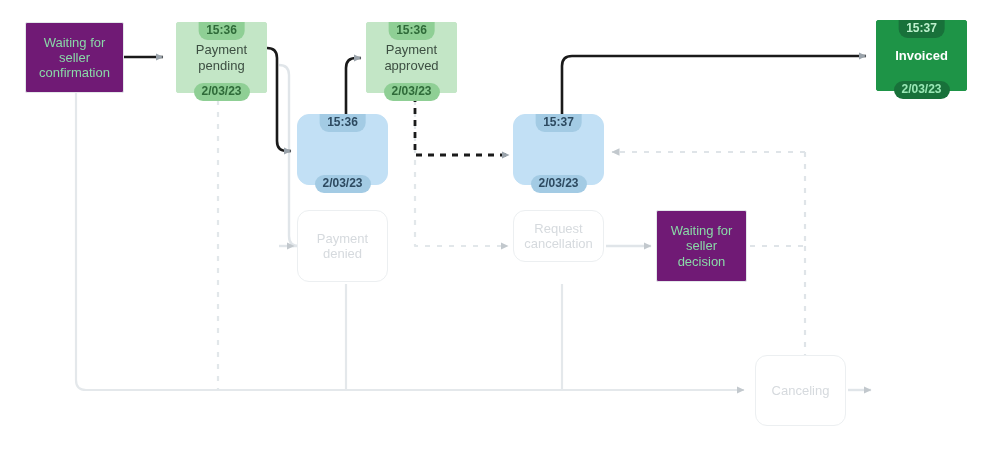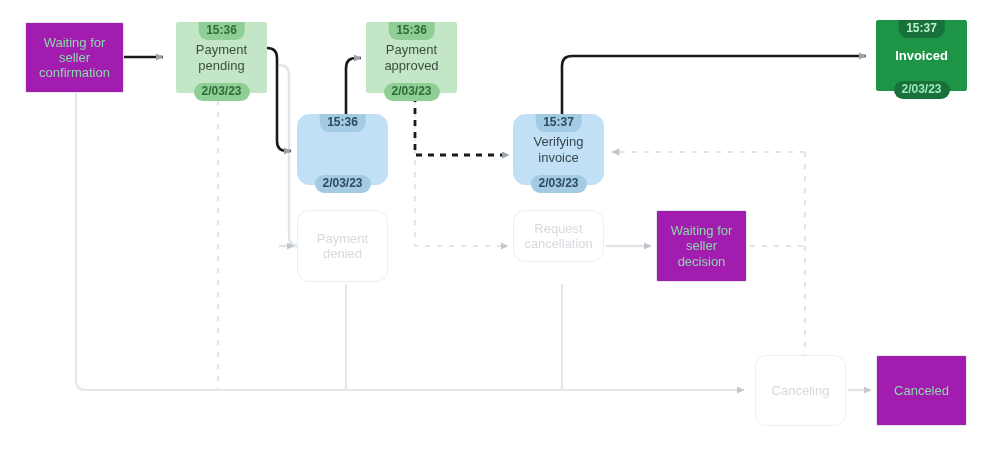--- a/index.html
+++ b/index.html
@@ -42,21 +42,21 @@
     z-index: 5;
   }
   .node .label {
     display: block;
     padding: 0 5px;
     white-space: pre-line;
   }
 
   
   .node.idle {
-    background: #a21caf;
+    background: #701a75;
     border: 1px solid #e3e7ea;
     border-radius: 2px;
     color: #8ad9a8;
   }
   
   .node.muted {
     background: #ffffff;
     border: 1px solid #eceff1;
     border-radius: 12px;
     color: #d6dade;
@@ -179,22 +179,20 @@
     <span class="badge date">2/03/23</span>
   </div>
 
   <div class="node active" style="left:297px; top:114px; width:91px; height:71px;">
     <span class="badge time">15:36</span>
     <span class="badge date">2/03/23</span>
   </div>
 
   <div class="node active" style="left:513px; top:114px; width:91px; height:71px;">
     <span class="badge time">15:37</span>
-    <span class="label">Verifying
-invoice</span>
     <span class="badge date">2/03/23</span>
   </div>
 
   <div class="node final" style="left:876px; top:20px; width:91px; height:71px;">
     <span class="badge time">15:37</span>
     <span class="label">Invoiced</span>
     <span class="badge date">2/03/23</span>
   </div>
 
   <div class="node muted" style="left:297px; top:210px; width:91px; height:72px;">
@@ -210,17 +208,14 @@
   <div class="node idle" style="left:656px; top:210px; width:91px; height:72px;">
     <span class="label">Waiting for
 seller
 decision</span>
   </div>
 
   <div class="node muted" style="left:755px; top:355px; width:91px; height:71px;">
     <span class="label">Canceling</span>
   </div>
 
-  <div class="node idle" style="left:876px; top:355px; width:91px; height:71px;">
-    <span class="label">Canceled</span>
-  </div>
 
 </div>
 
 </body></html>

